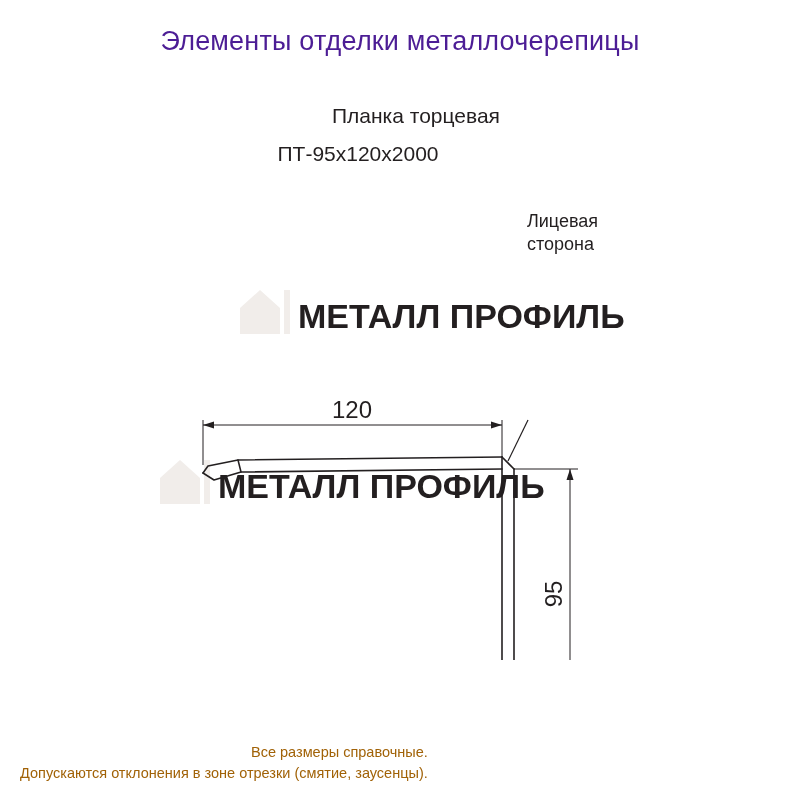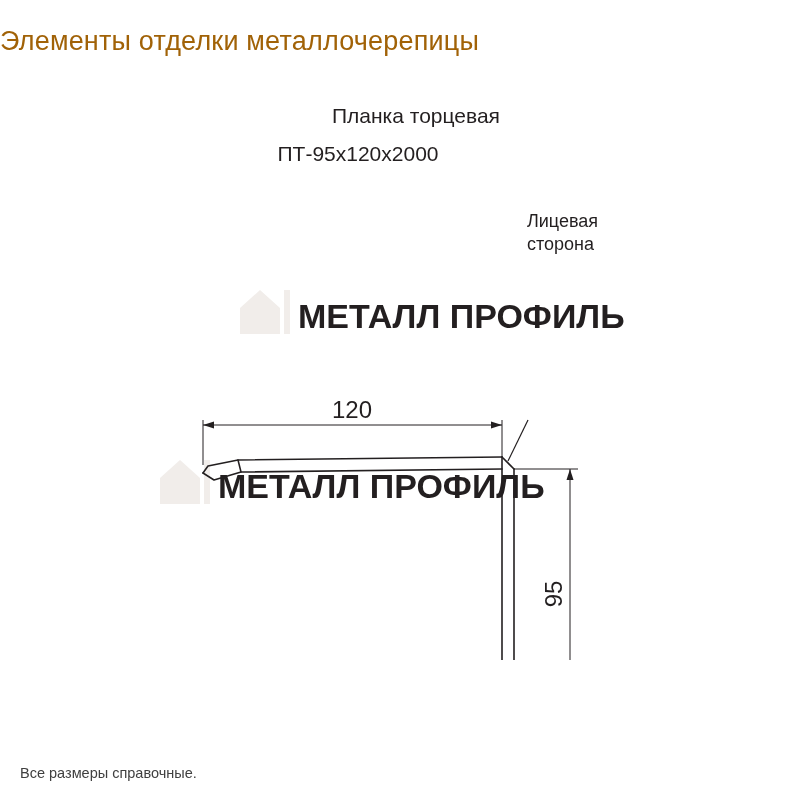--- a/index.html
+++ b/index.html
@@ -17,24 +17,24 @@
   }
   .page {
     position: absolute;
     inset: 0;
   }
   .title {
     position: absolute;
     top: 26px;
     left: 0;
     width: 800px;
-    text-align: left;
+    text-align: center;
     font-size: 27px;
     letter-spacing: 0.2px;
-    color: #a16207;
+    color: #4c1d95;
   }
   .subtitle {
     position: absolute;
     top: 104px;
     left: 16px;
     width: 800px;
     text-align: center;
     font-size: 21px;
     color: #231f20;
   }
@@ -61,21 +61,21 @@
     width: 800px;
     height: 480px;
     pointer-events: none;
   }
   .notes {
     position: absolute;
     left: 20px;
     bottom: 16px;
     font-size: 14.5px;
     line-height: 1.45;
-    color: #404040;
+    color: #a16207;
     text-align: right;
   }
   .notes div {
     white-space: nowrap;
   }
   svg text {
     font-family: "Liberation Sans", sans-serif;
     fill: #231f20;
   }
 </style>
@@ -150,15 +150,16 @@
 
     <g stroke="#231f20" fill="none" stroke-width="1.2">
       <line x1="508" y1="281" x2="528" y2="240"></line>
     </g>
     <text x="527" y="47" font-size="18">Лицевая</text>
     <text x="527" y="70" font-size="18">сторона</text>
   </svg>
 
   <div class="notes">
     <div>Все размеры справочные.</div>
+    <div>Допускаются отклонения в зоне отрезки (смятие, заусенцы).</div>
   </div>
 
 </div>
 
 </body></html>

